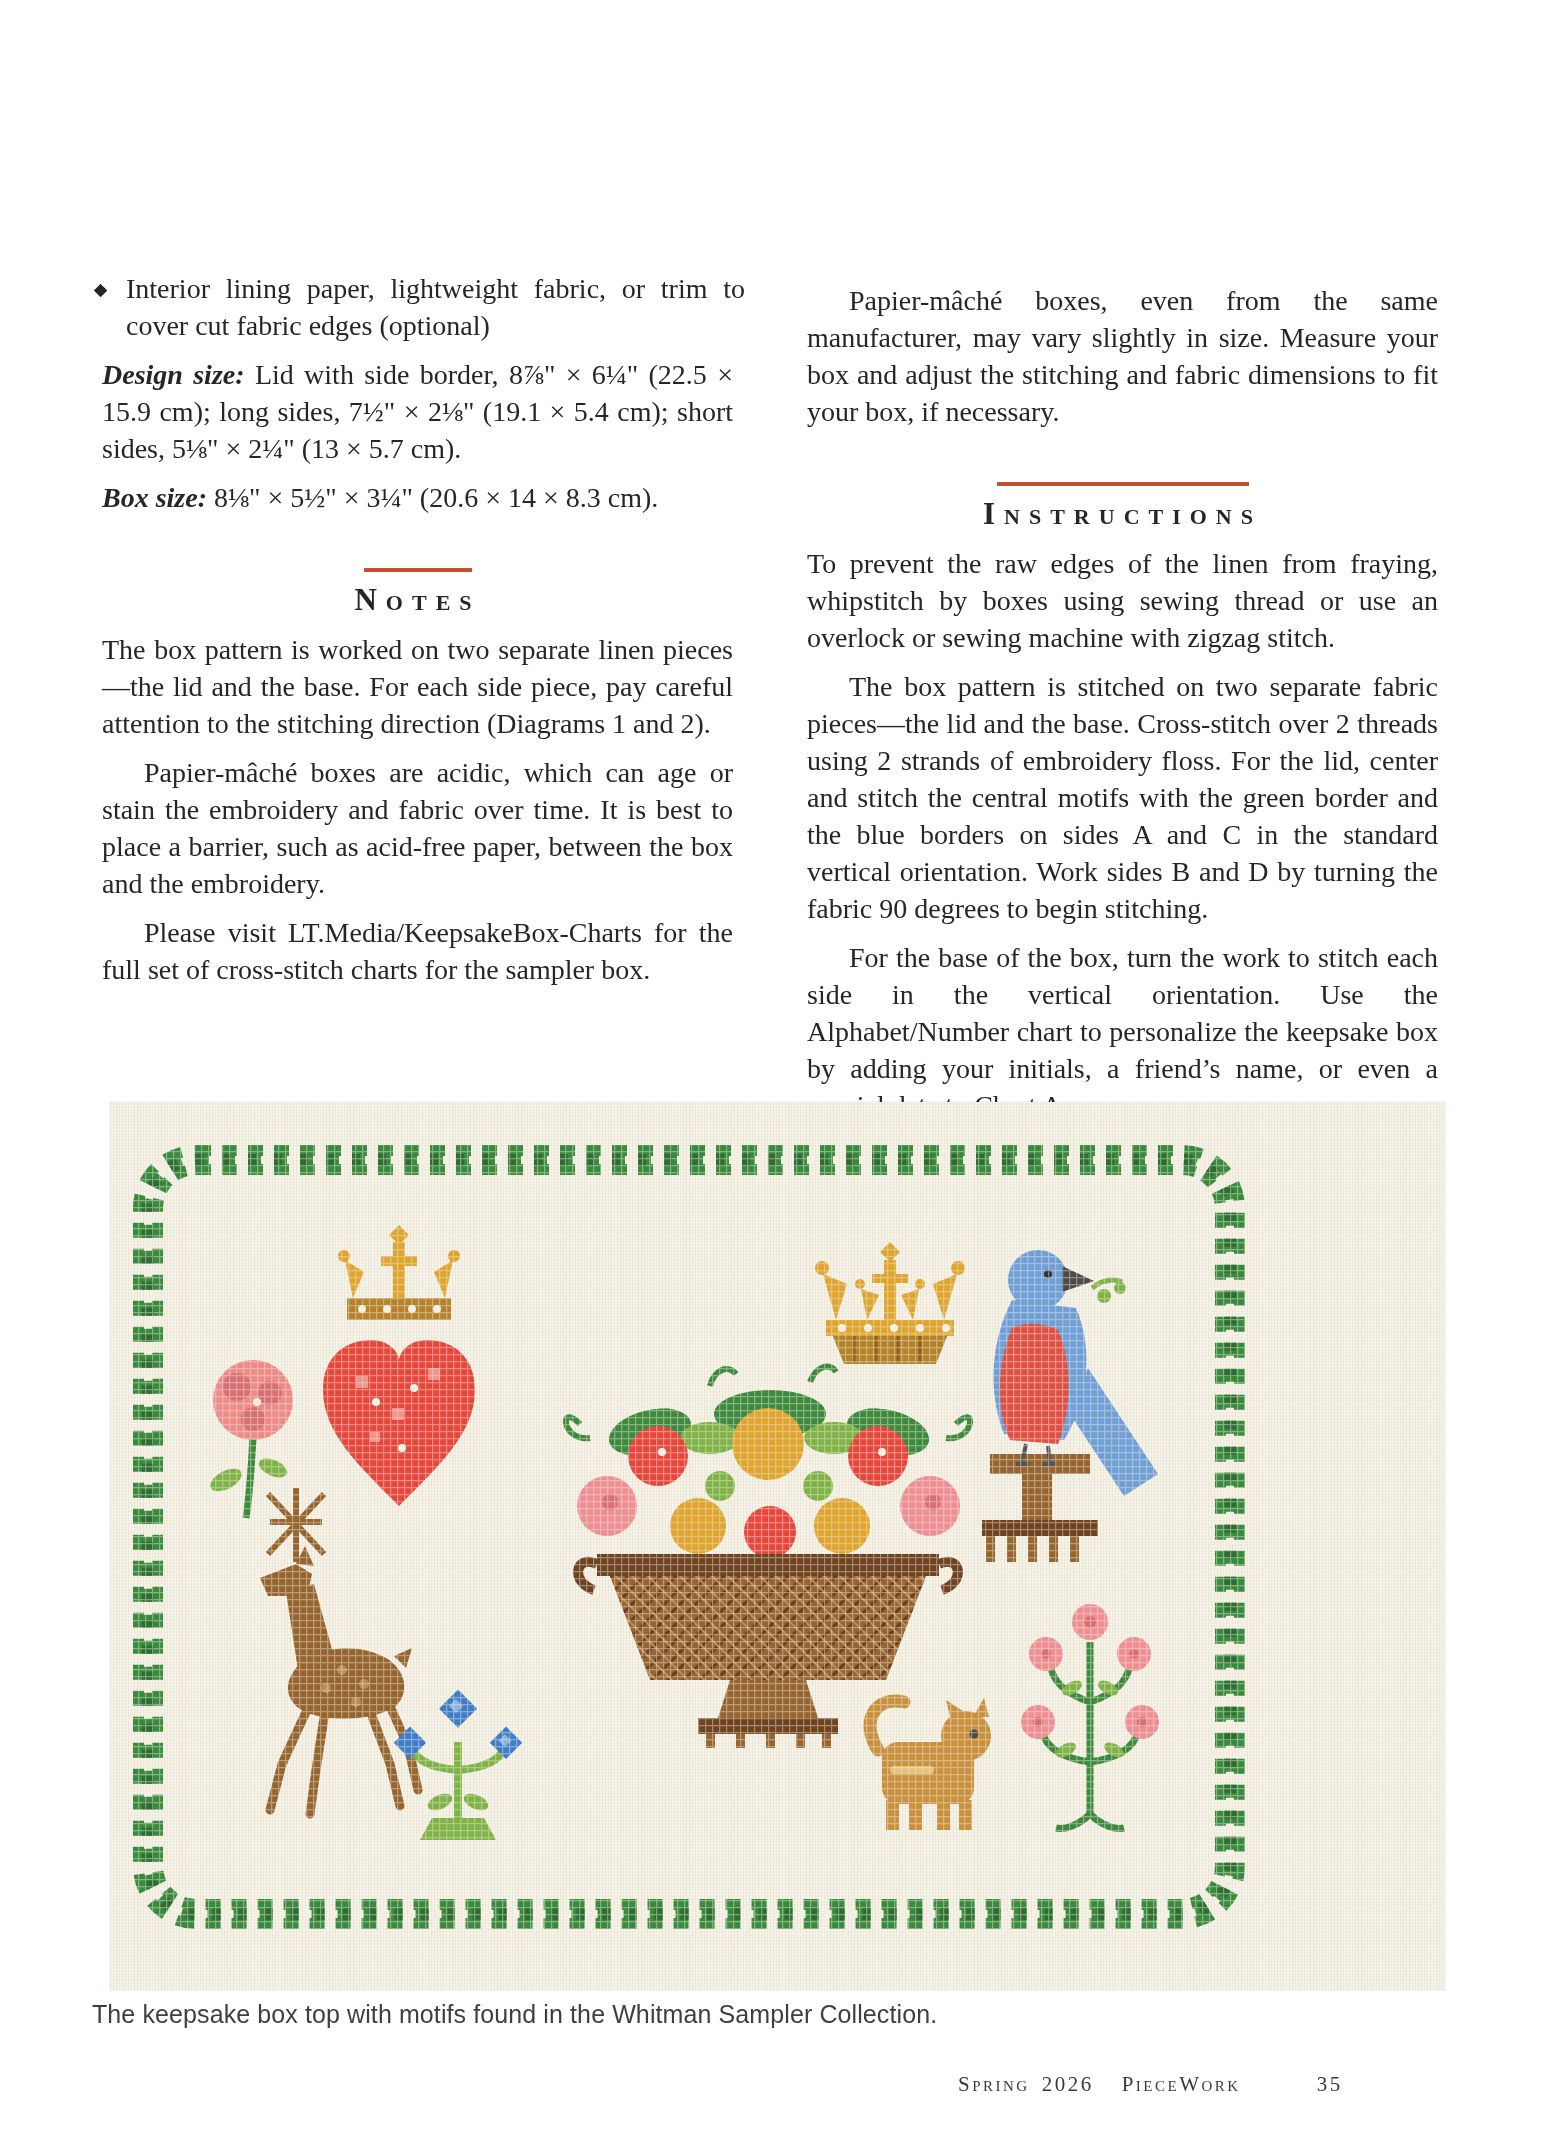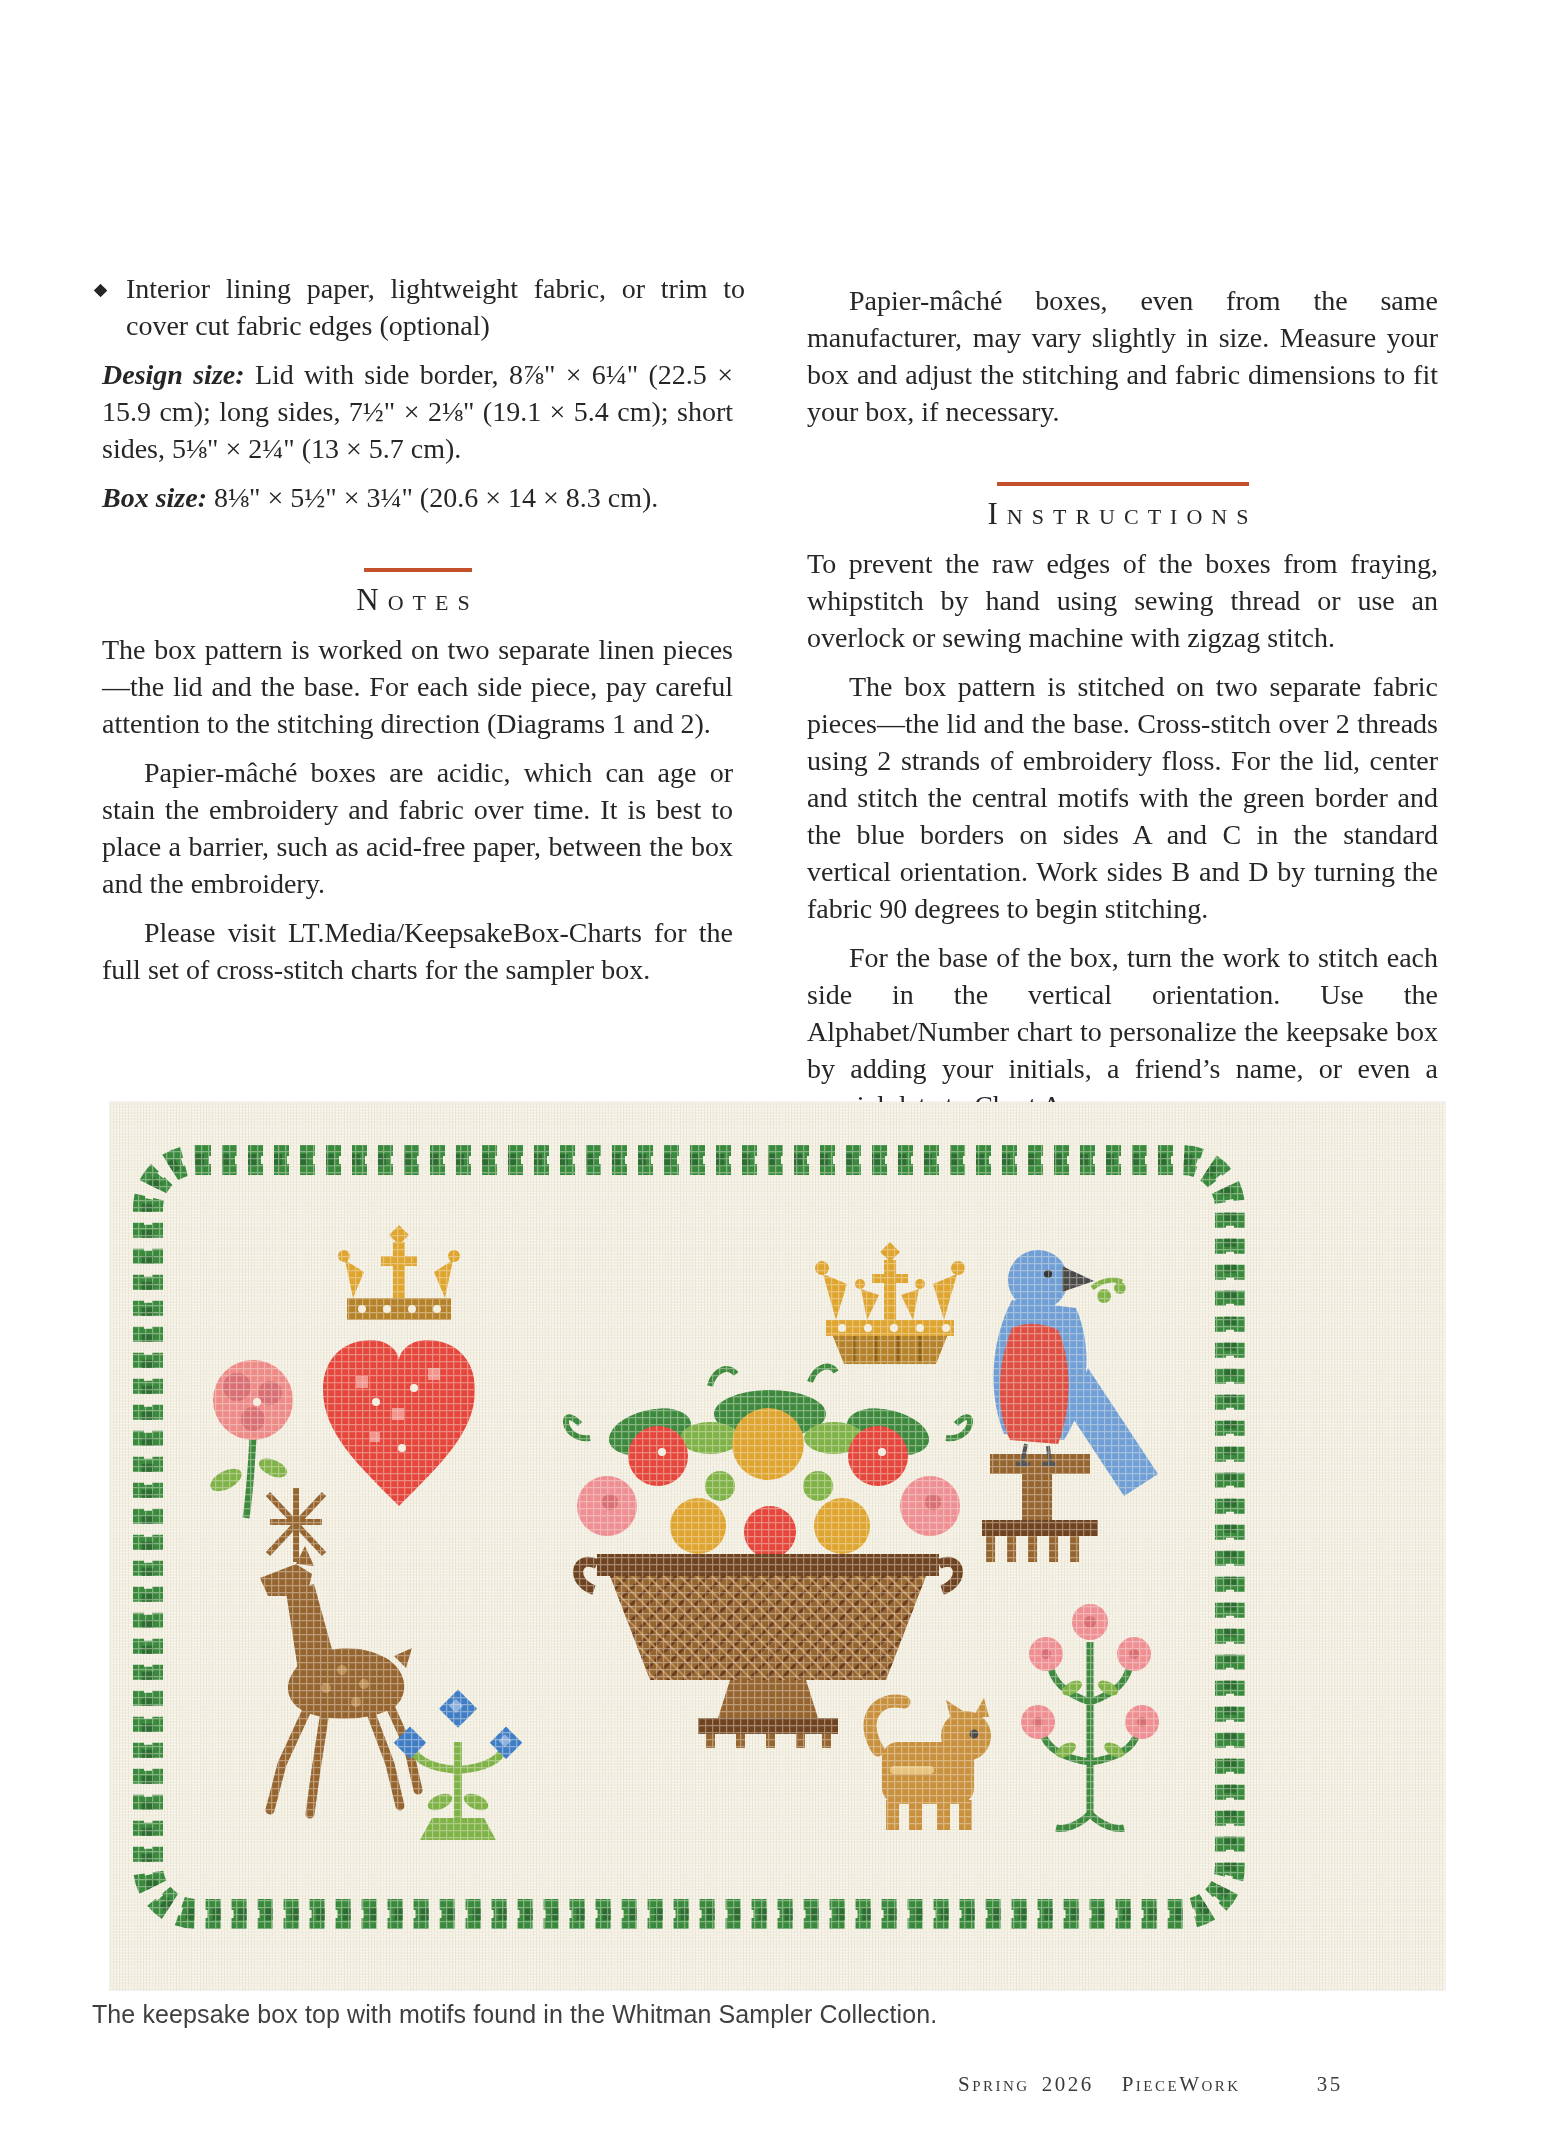--- a/index.html
+++ b/index.html
@@ -18,21 +18,21 @@
   .col p{margin:12px;}
   p.ind{text-indent:1.5em;}
   .bullet-item{position:relative;padding-left:36px;text-align:justify;}
   .bullet-marker{position:absolute;left:4px;top:1px;font-size:17px;color:var(--text,#262626);}
   b.lbl{font-weight:bold;font-style:italic;}
   .section-head{margin-top:52px;margin-bottom:4px;}
   .rule{height:4px;background:var(--accent,#c2512c);margin:0 auto 9px auto;}
   .rule-notes{width:108px;}
   .rule-instr{width:252px;}
   .sec-heading{
-    margin:0;text-align:center;font-weight:normal;
+    margin:0;text-align:center;font-weight:bold;
     font-variant:small-caps;font-size:31px;line-height:38px;letter-spacing:9px;
   }
   #photo{
     position:absolute;left:110px;top:1102px;width:1335px;height:888px;
     box-shadow:0 0 0 1px rgba(0,0,0,0.05);
   }
   #photo svg{display:block;width:100%;height:100%;}
   .caption{
     position:absolute;left:92px;top:2000px;width:1200px;
     font-family:"Liberation Sans","DejaVu Sans",sans-serif;
@@ -100,21 +100,21 @@
     <p class="ind">Please visit LT.Media/KeepsakeBox-Charts for the full set of cross-stitch charts for the sampler box.</p>
   </div>
 
   <div class="col" id="col-right">
     <p class="ind">Papier-mâché boxes, even from the same manufacturer, may vary slightly in size. Measure your box and adjust the stitching and fabric dimensions to fit your box, if necessary.</p>
 
     <div class="section-head">
       <div class="rule rule-instr"></div>
       <h2 class="sec-heading">Instructions</h2>
     </div>
-    <p>To prevent the raw edges of the boxes from fraying, whipstitch by hand using sewing thread or use an overlock or sewing machine with zigzag stitch.</p>
+    <p>To prevent the raw edges of the linen from fraying, whipstitch by boxes using sewing thread or use an overlock or sewing machine with zigzag stitch.</p>
     <p class="ind">The box pattern is stitched on two separate fabric pieces—the lid and the base. Cross-stitch over 2 threads using 2 strands of embroidery floss. For the lid, center and stitch the central motifs with the green border and the blue borders on sides A and C in the standard vertical orientation. Work sides B and D by turning the fabric 90 degrees to begin stitching.</p>
     <p class="ind">For the base of the box, turn the work to stitch each side in the vertical orientation. Use the Alphabet/Number chart to personalize the keepsake box by adding your initials, a friend’s name, or even a special date to Chart A.</p>
   </div>
 
   <div id="photo">
     <svg viewBox="0 0 1335 888" xmlns="http://www.w3.org/2000/svg">
       <defs>
         <pattern id="weave" width="6" height="6" patternUnits="userSpaceOnUse">
           <path d="M0 0.5 H6 M0 3.5 H6" stroke="#ffffff" stroke-width="1" opacity="0.5"></path>
           <path d="M0.5 0 V6 M3.5 0 V6" stroke="#e2dcc6" stroke-width="1" opacity="0.55"></path>

